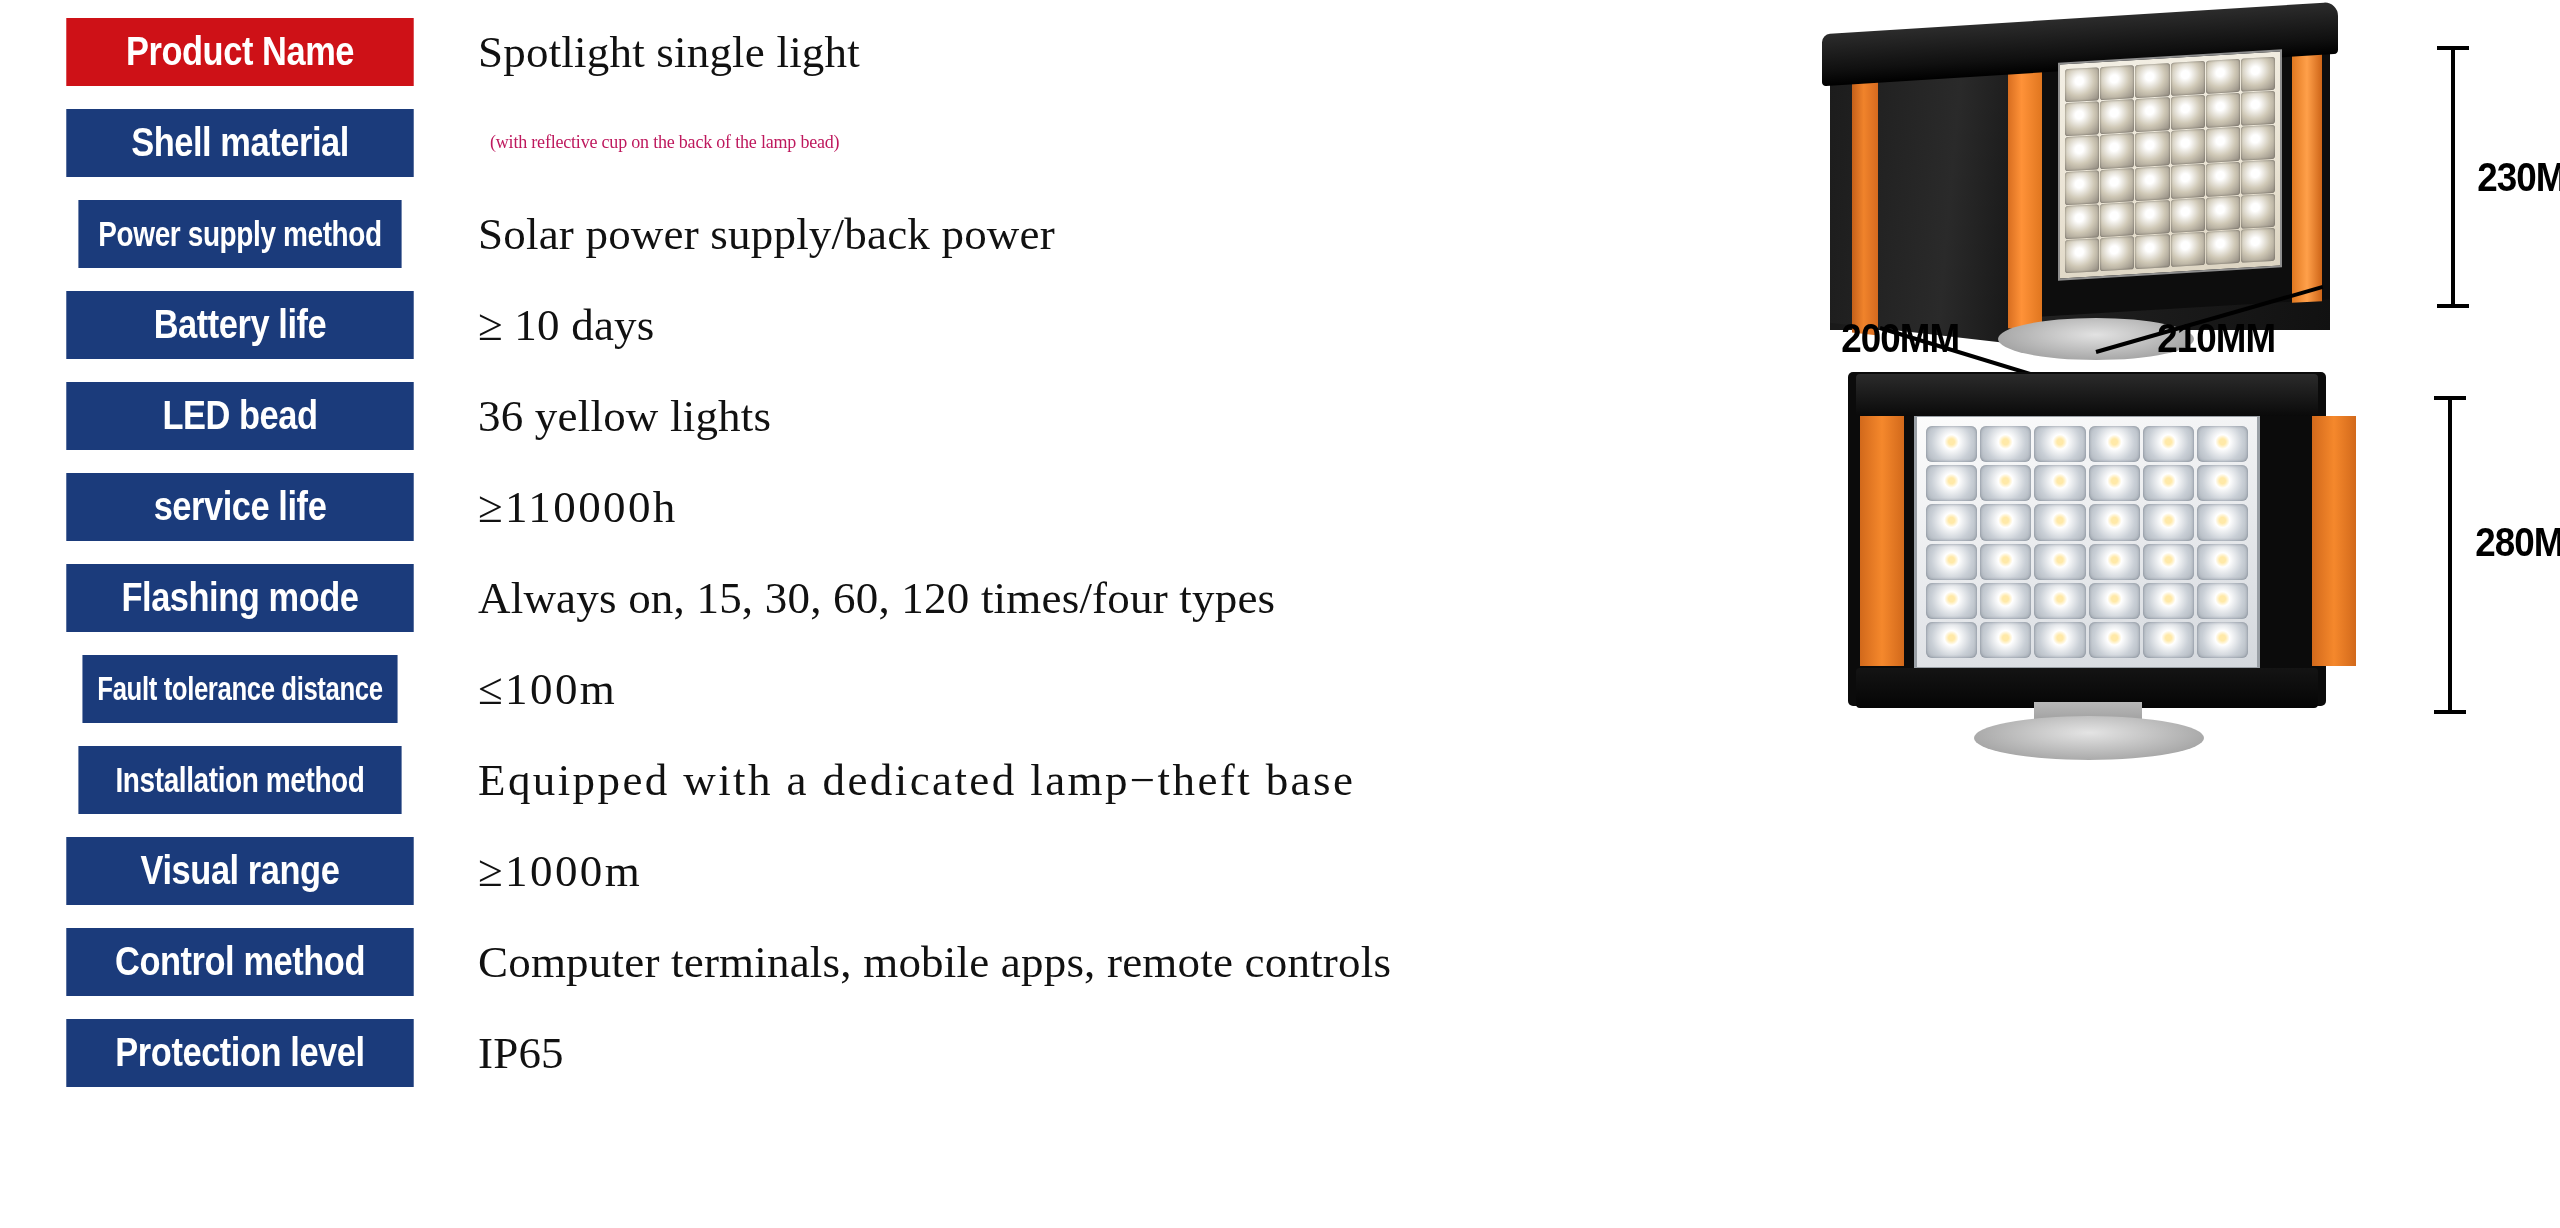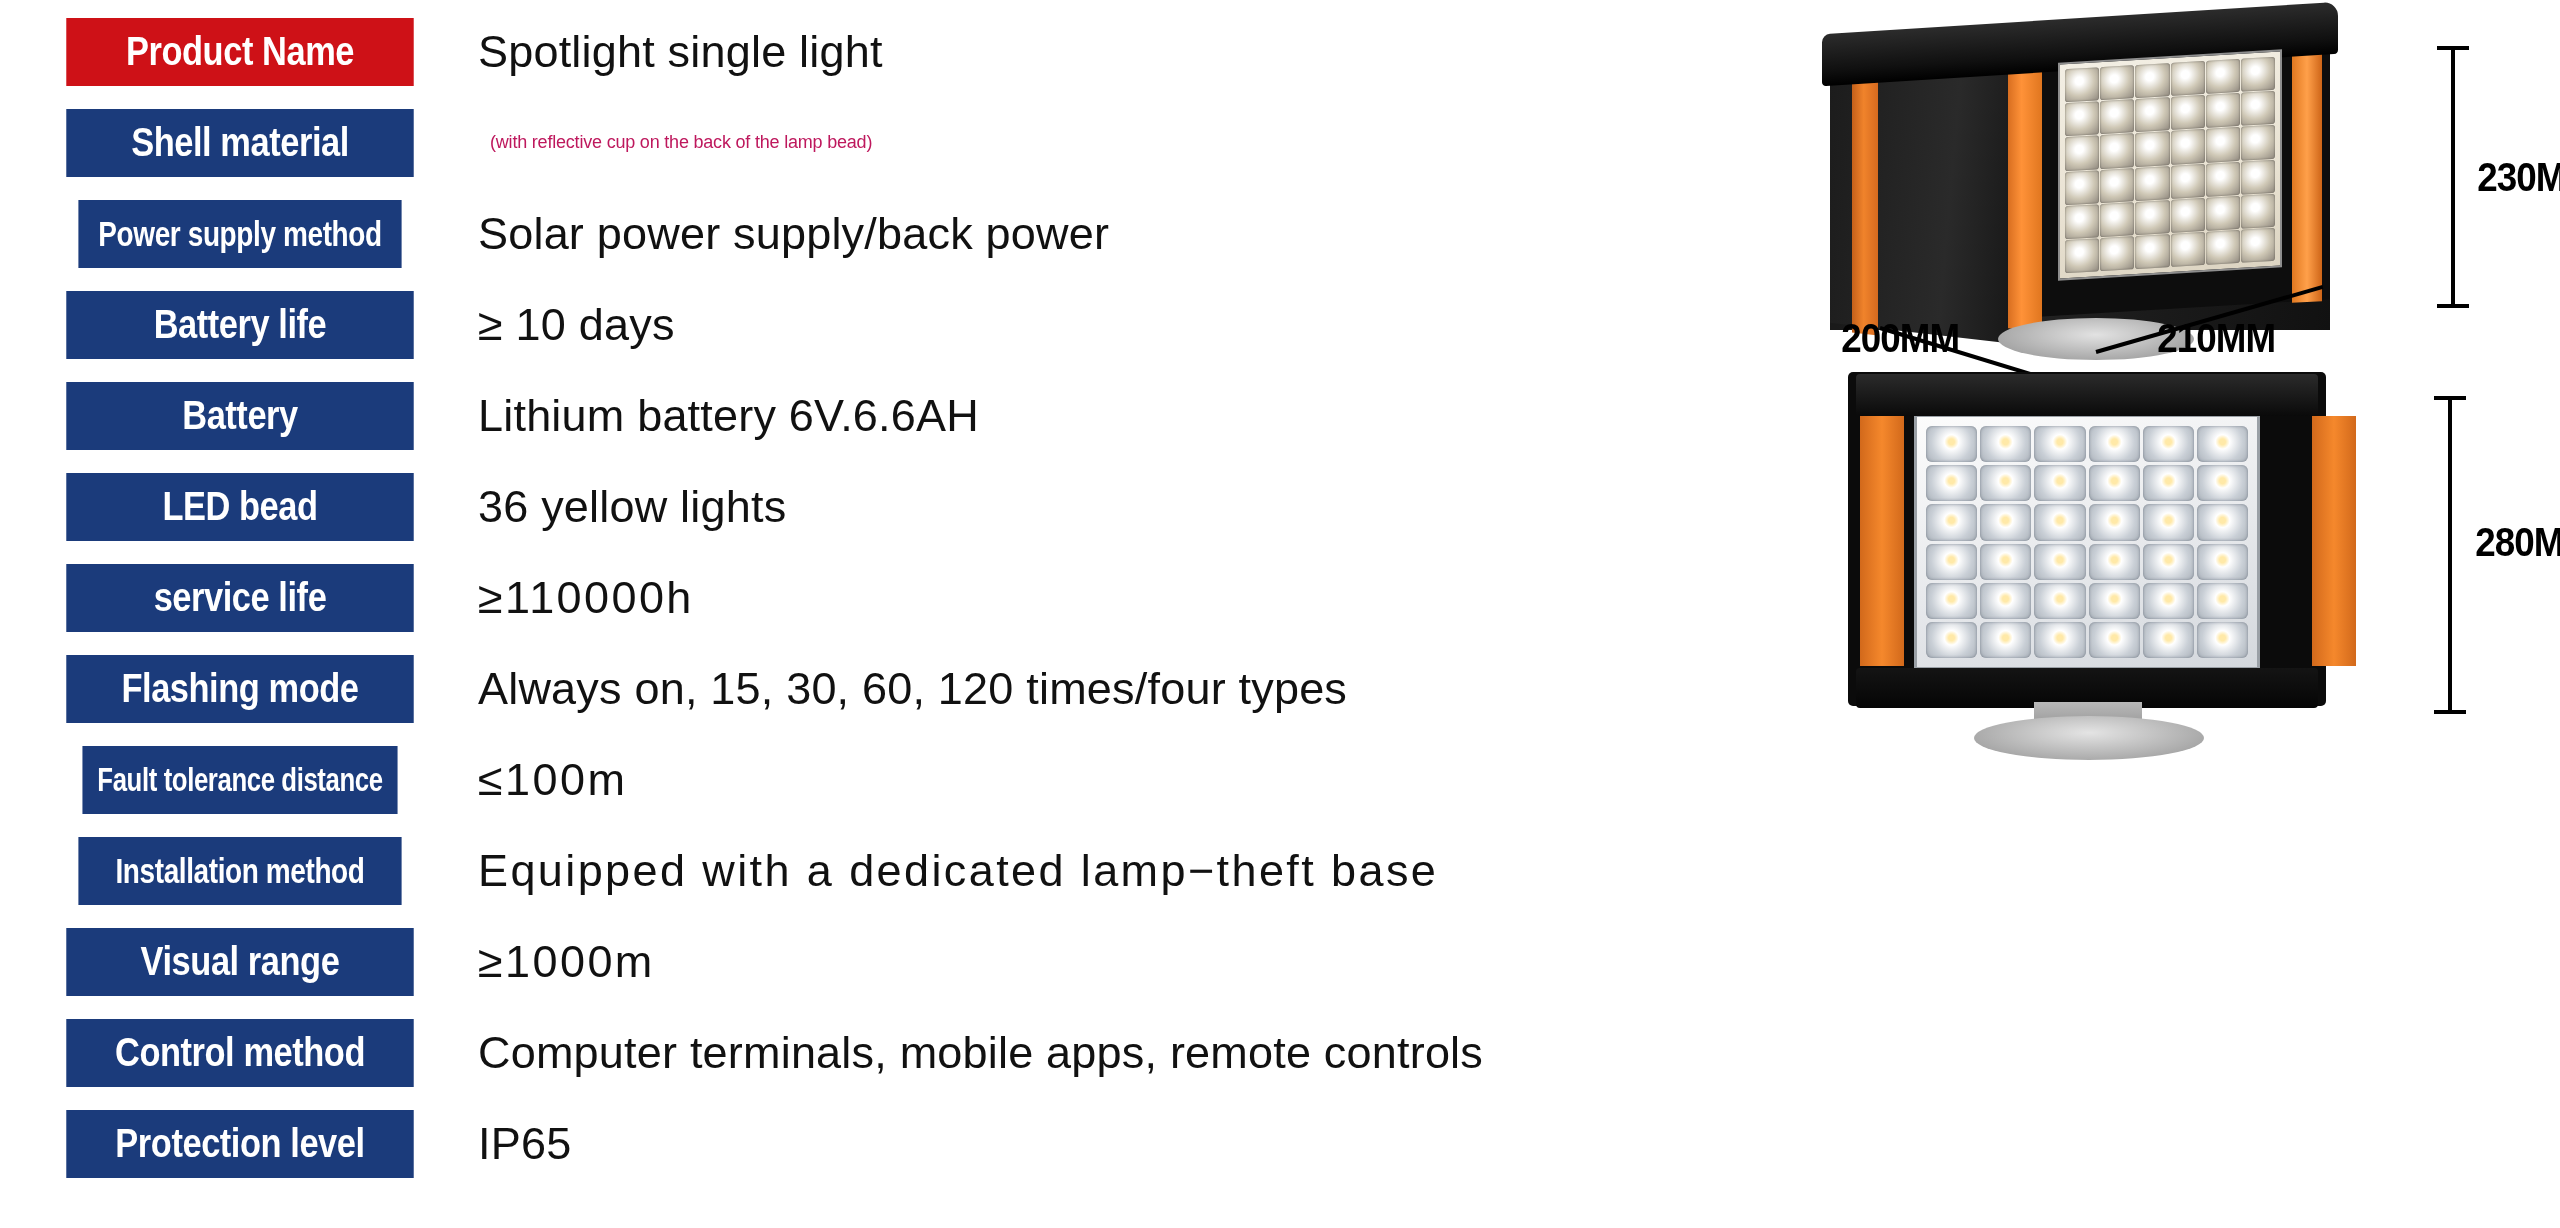--- a/index.html
+++ b/index.html
@@ -46,20 +46,21 @@
 
   .spec-value {
     margin-left: 36px;
     font-size: 45px;
     font-weight: 300;
     color: #111111;
     white-space: nowrap;
     letter-spacing: 0.2px;
     display: flex;
     align-items: baseline;
+    font-family: Liberation Serif, serif;
   }
   .spec-value.wide { letter-spacing: 2.4px; }
   .spec-note {
     color: #be185d;
     font-size: 18px;
     font-weight: 400;
     margin-left: 12px;
     letter-spacing: -0.2px;
   }
 
@@ -246,24 +247,20 @@
     <div class="spec-row">
       <div class="spec-label accent-blue tight">Power supply method</div>
       <div class="spec-value">Solar power supply/back power</div>
     </div>
 
     <div class="spec-row">
       <div class="spec-label accent-blue">Battery life</div>
       <div class="spec-value">≥ 10 days</div>
     </div>
 
-    <div class="spec-row">
-      <div class="spec-label accent-blue">Battery</div>
-      <div class="spec-value">Lithium battery 6V.6.6AH</div>
-    </div>
 
     <div class="spec-row">
       <div class="spec-label accent-blue">LED bead</div>
       <div class="spec-value">36 yellow lights</div>
     </div>
 
     <div class="spec-row">
       <div class="spec-label accent-blue">service life</div>
       <div class="spec-value wide">≥110000h</div>
     </div>

